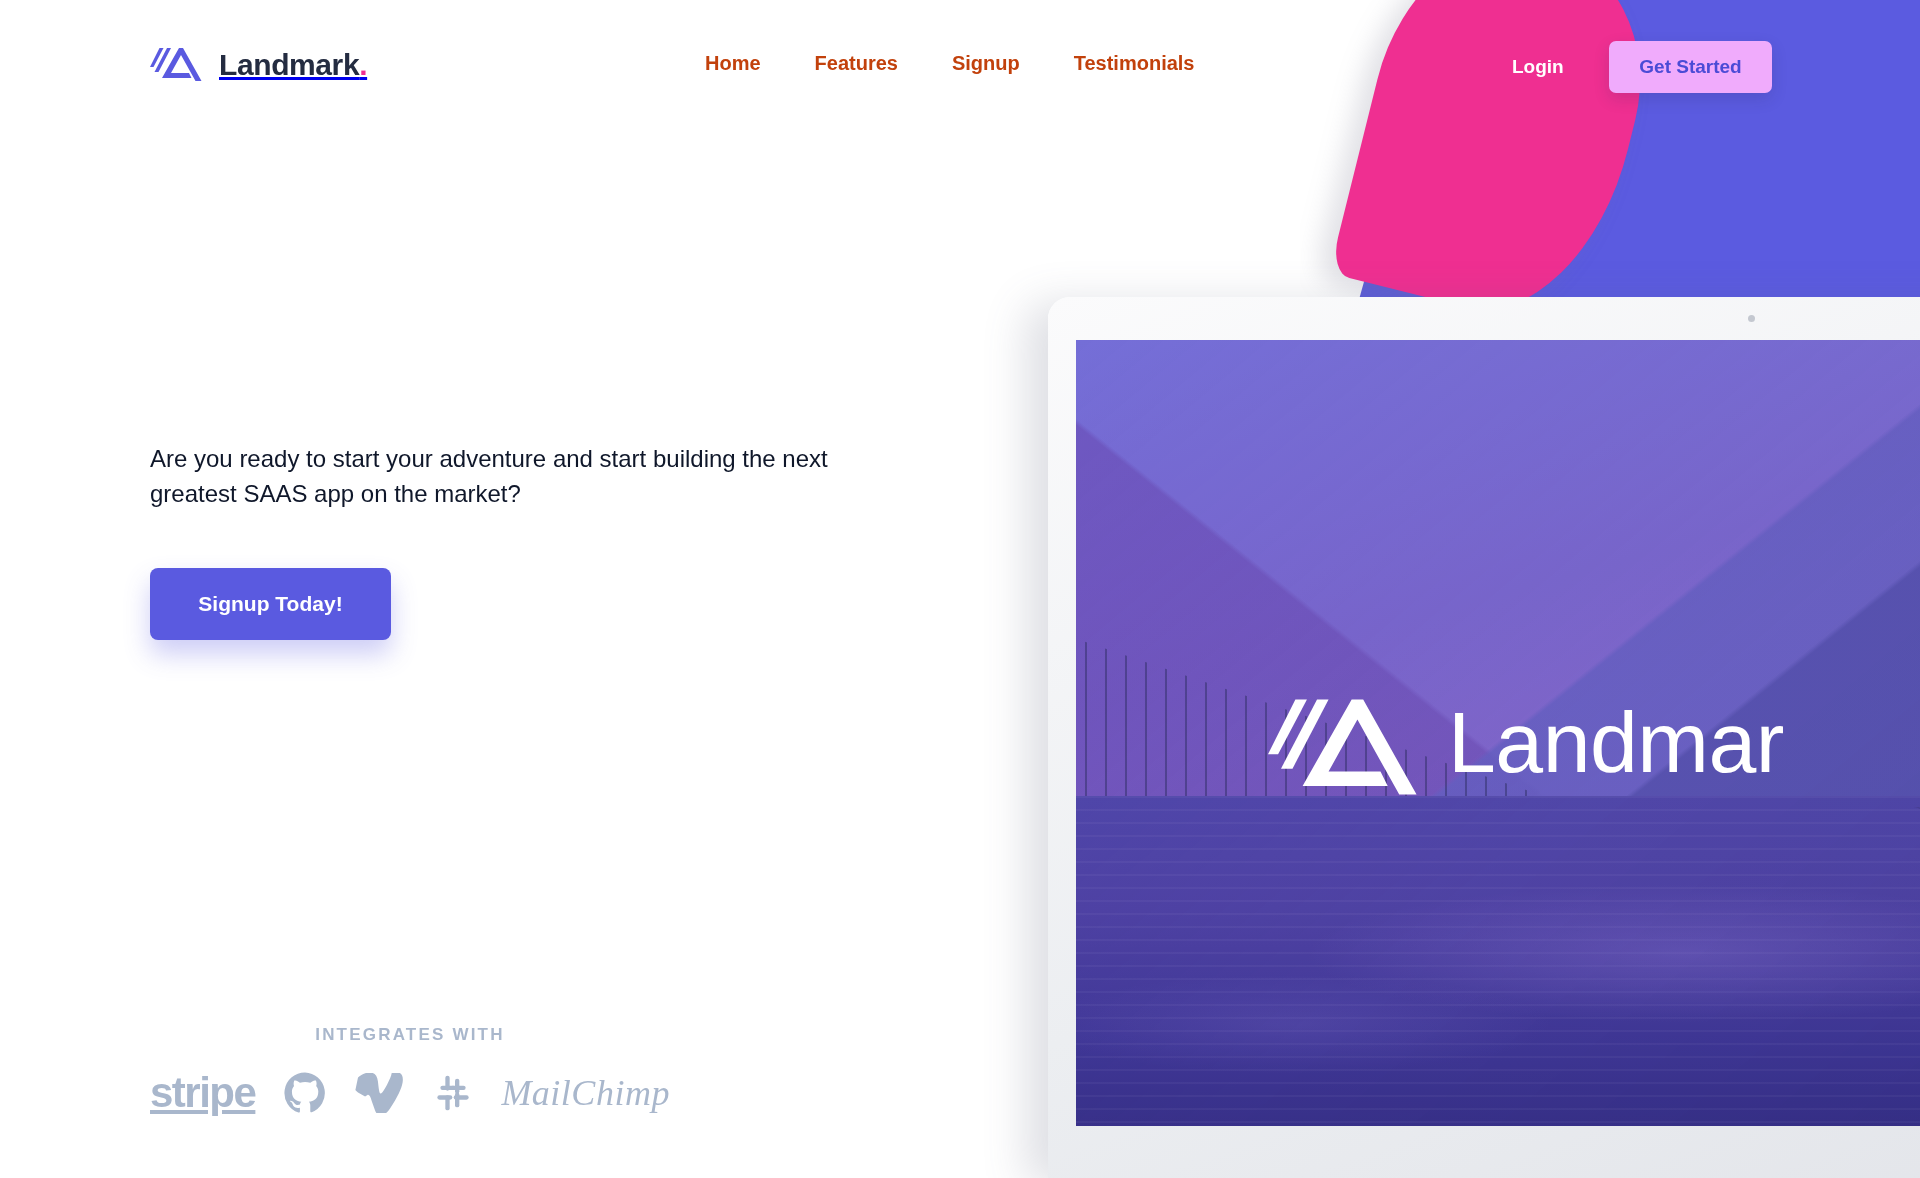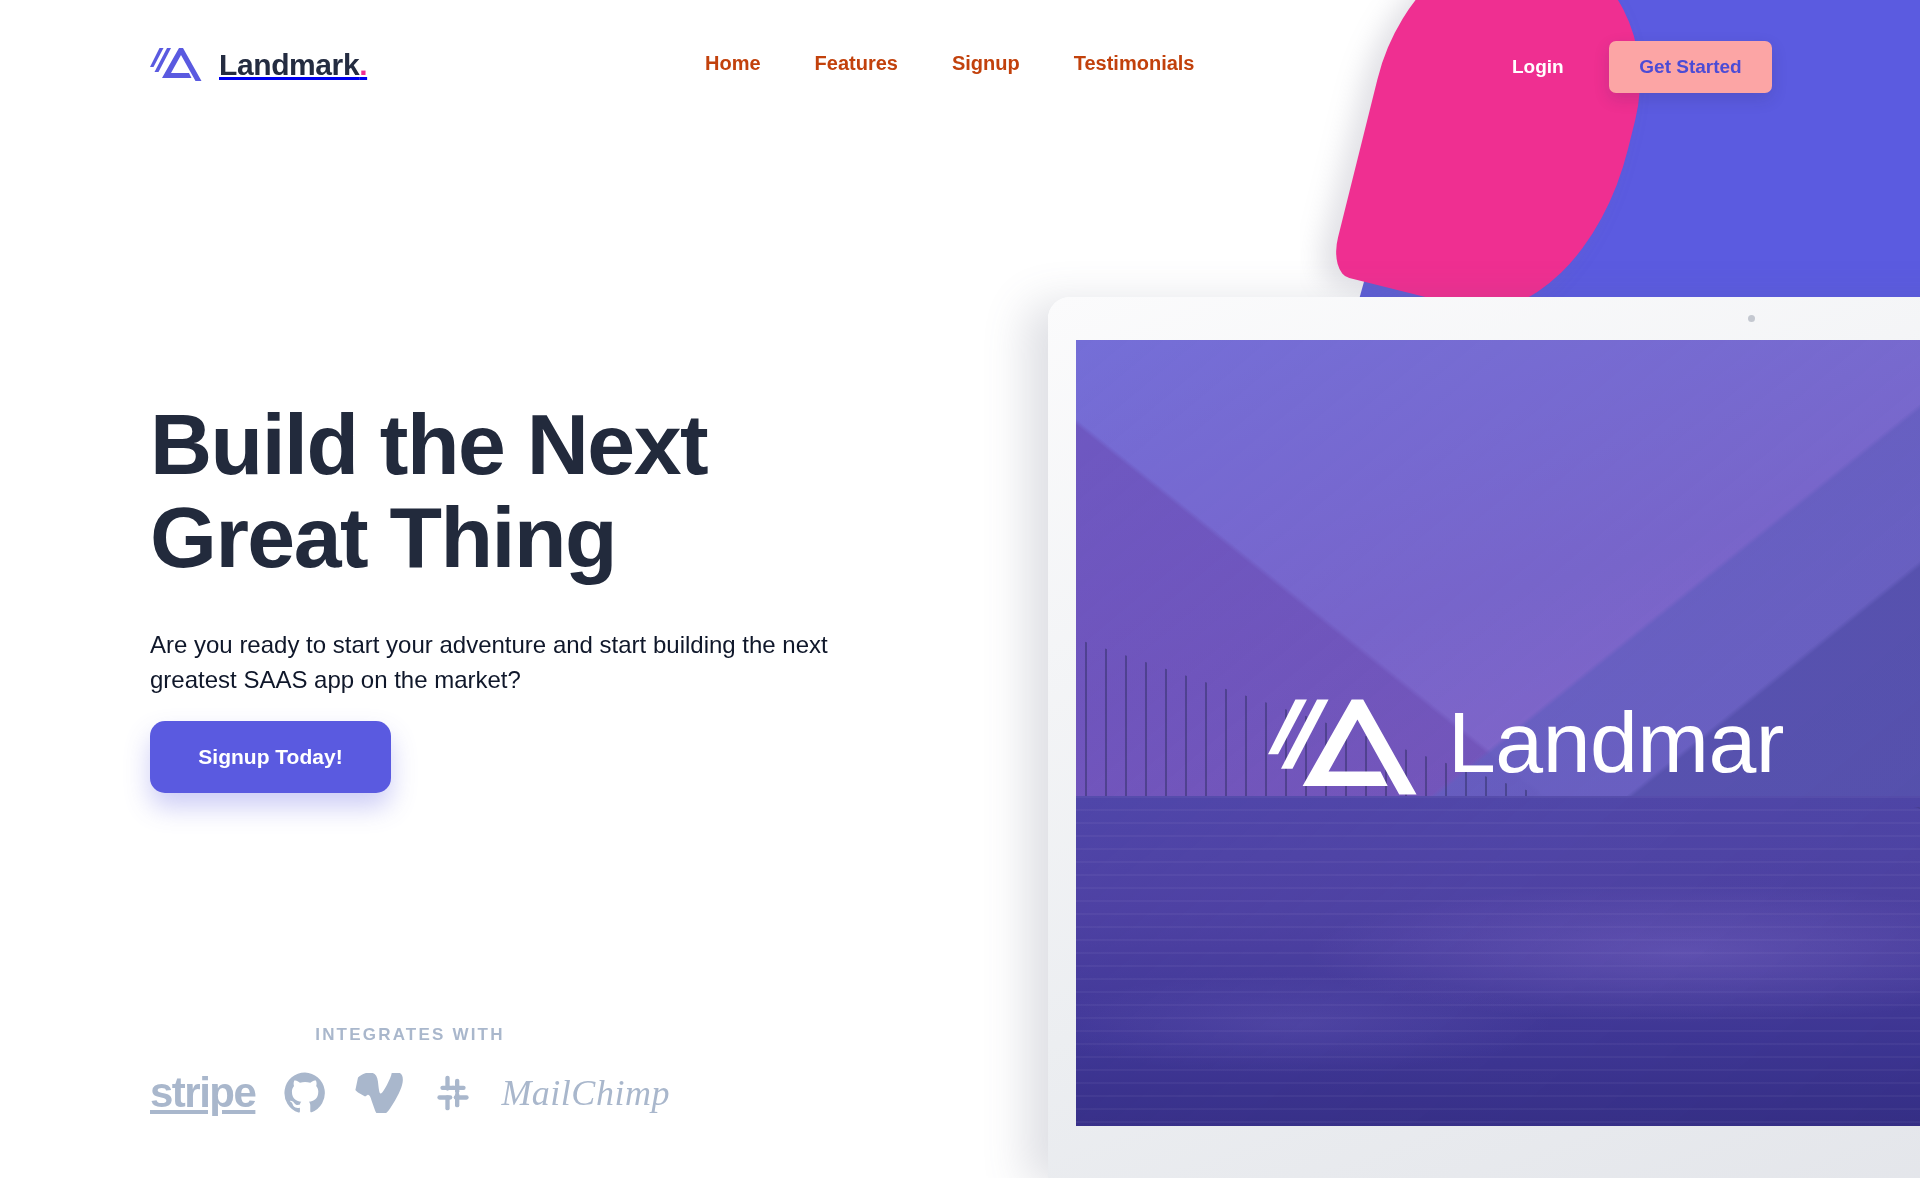--- a/index.html
+++ b/index.html
@@ -42,36 +42,36 @@
   .nav-link{
     font-size:20px; font-weight:bold; color:#c2410c; text-decoration:none; white-space:nowrap;
   }
 
   #login-link{
     position:absolute; left:1512px; top:56px;
     font-size:19px; font-weight:bold; color:#ffffff; text-decoration:none; z-index:6;
   }
   #get-started-btn{
     position:absolute; left:1609px; top:41px; width:163px; height:52px;
-    background:#fca5a5; border:none; border-radius:7px;
+    background:#f0abfc; border:none; border-radius:7px;
     font-size:19px; font-weight:bold; color:#4b4bd6; cursor:pointer; z-index:6;
     box-shadow:0 6px 16px rgba(40,40,90,.16);
   }
 
   
   #hero{ position:absolute; left:150px; top:398px; width:760px; z-index:3; }
   #hero-title{
     font-size:86px; line-height:1.08; font-weight:bold; color:#222a3c;
     letter-spacing:-1.5px;
   }
   #hero-sub{
     margin-top:44px; font-size:24px; line-height:1.45; color:#0f172a; max-width:700px;
   }
   #signup-btn{
-    margin-top:24px; width:241px; height:72px; border:none; border-radius:15px;
+    margin-top:56px; width:241px; height:72px; border:none; border-radius:8px;
     background:#5a5ae0; color:#ffffff; font-size:21px; font-weight:bold; cursor:pointer;
     box-shadow:0 14px 26px rgba(90,90,224,.30);
   }
 
   
   #integrations{ position:absolute; left:150px; top:1025px; z-index:3;text-align:center; }
   #integrations-label{
     font-size:17px; font-weight:bold; letter-spacing:2.2px; color:#a9b7cc;
   }
   #integration-logos{ margin-top:24px; display:flex; align-items:center; gap:28px; }
@@ -205,24 +205,20 @@
     <a class="nav-link" href="#">Features</a>
     <a class="nav-link" href="#">Signup</a>
     <a class="nav-link" href="#">Testimonials</a>
   </nav>
 
   <a id="login-link" href="#">Login</a>
   <button id="get-started-btn">Get Started</button>
 </header>
 
 <section id="hero">
-  <h1 id="hero-title">
-    <span>Build the Next</span><br>
-    <span>Great Thing</span>
-  </h1>
   <p id="hero-sub">Are you ready to start your adventure and start building the next greatest SAAS app on the market?</p>
   <button id="signup-btn">Signup Today!</button>
 </section>
 
 <section id="integrations">
   <div id="integrations-label">INTEGRATES WITH</div>
   <div id="integration-logos">
 
     <span id="stripe-wordmark">stripe</span>
 

